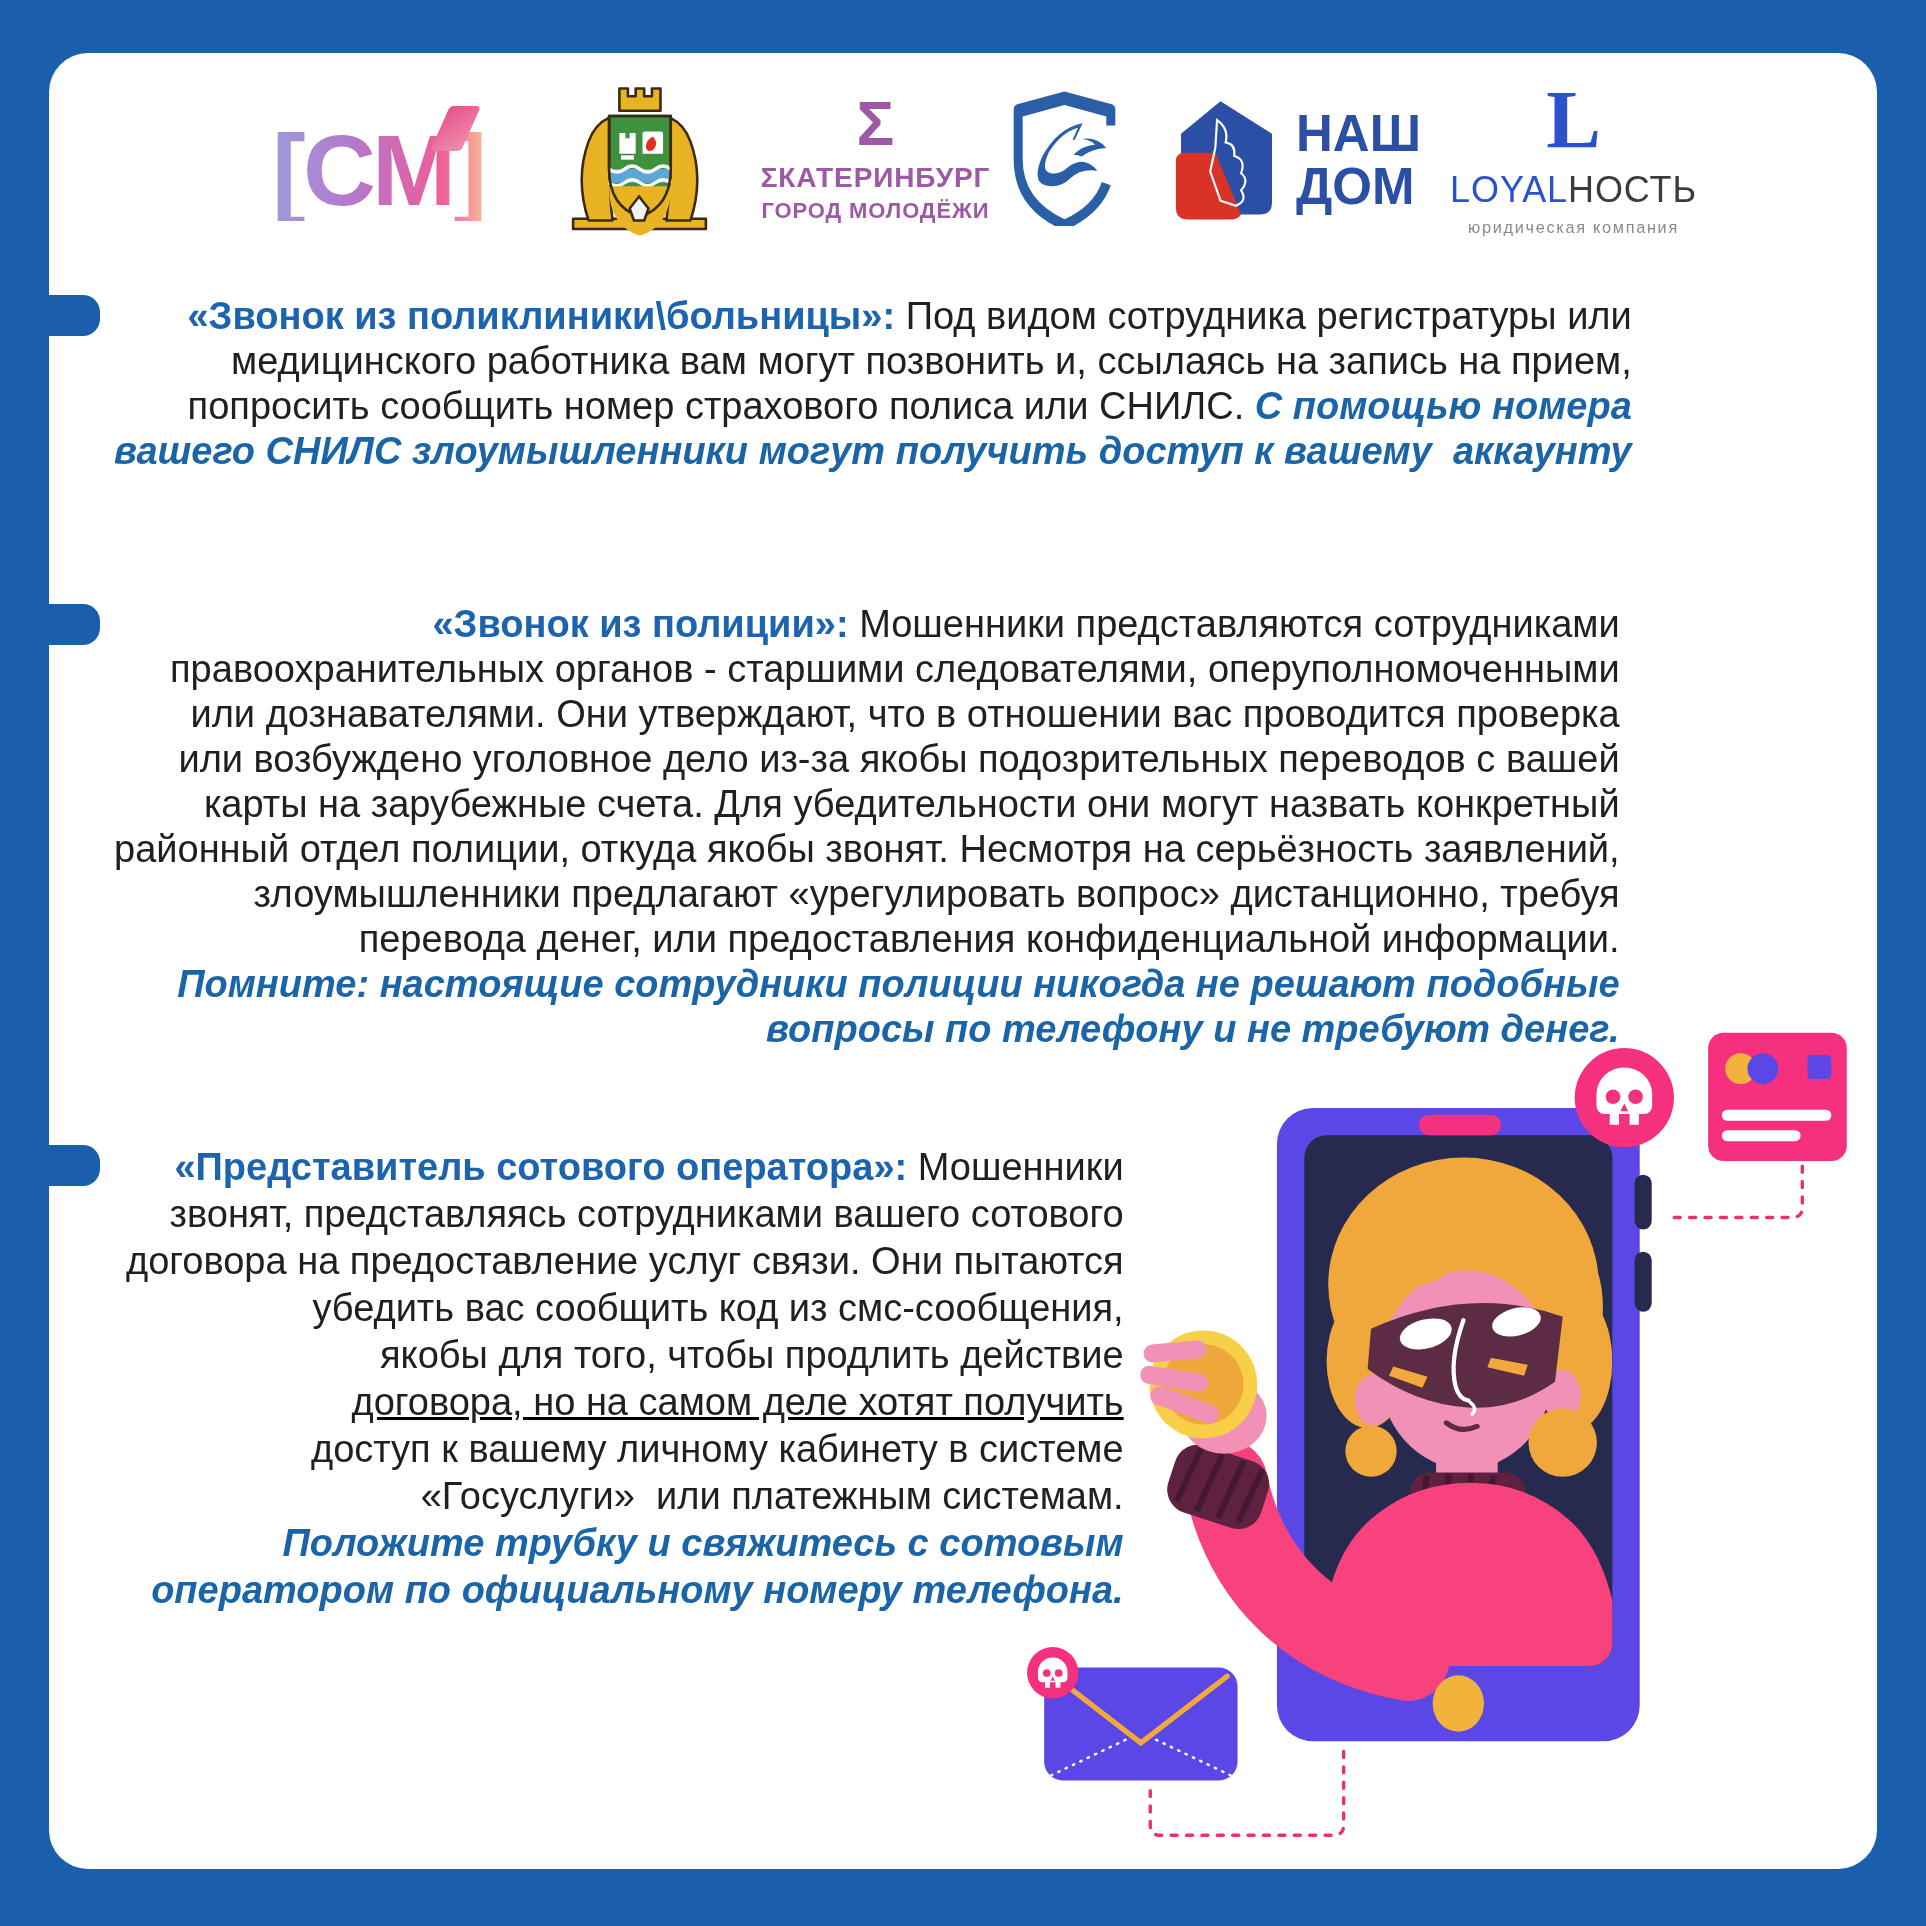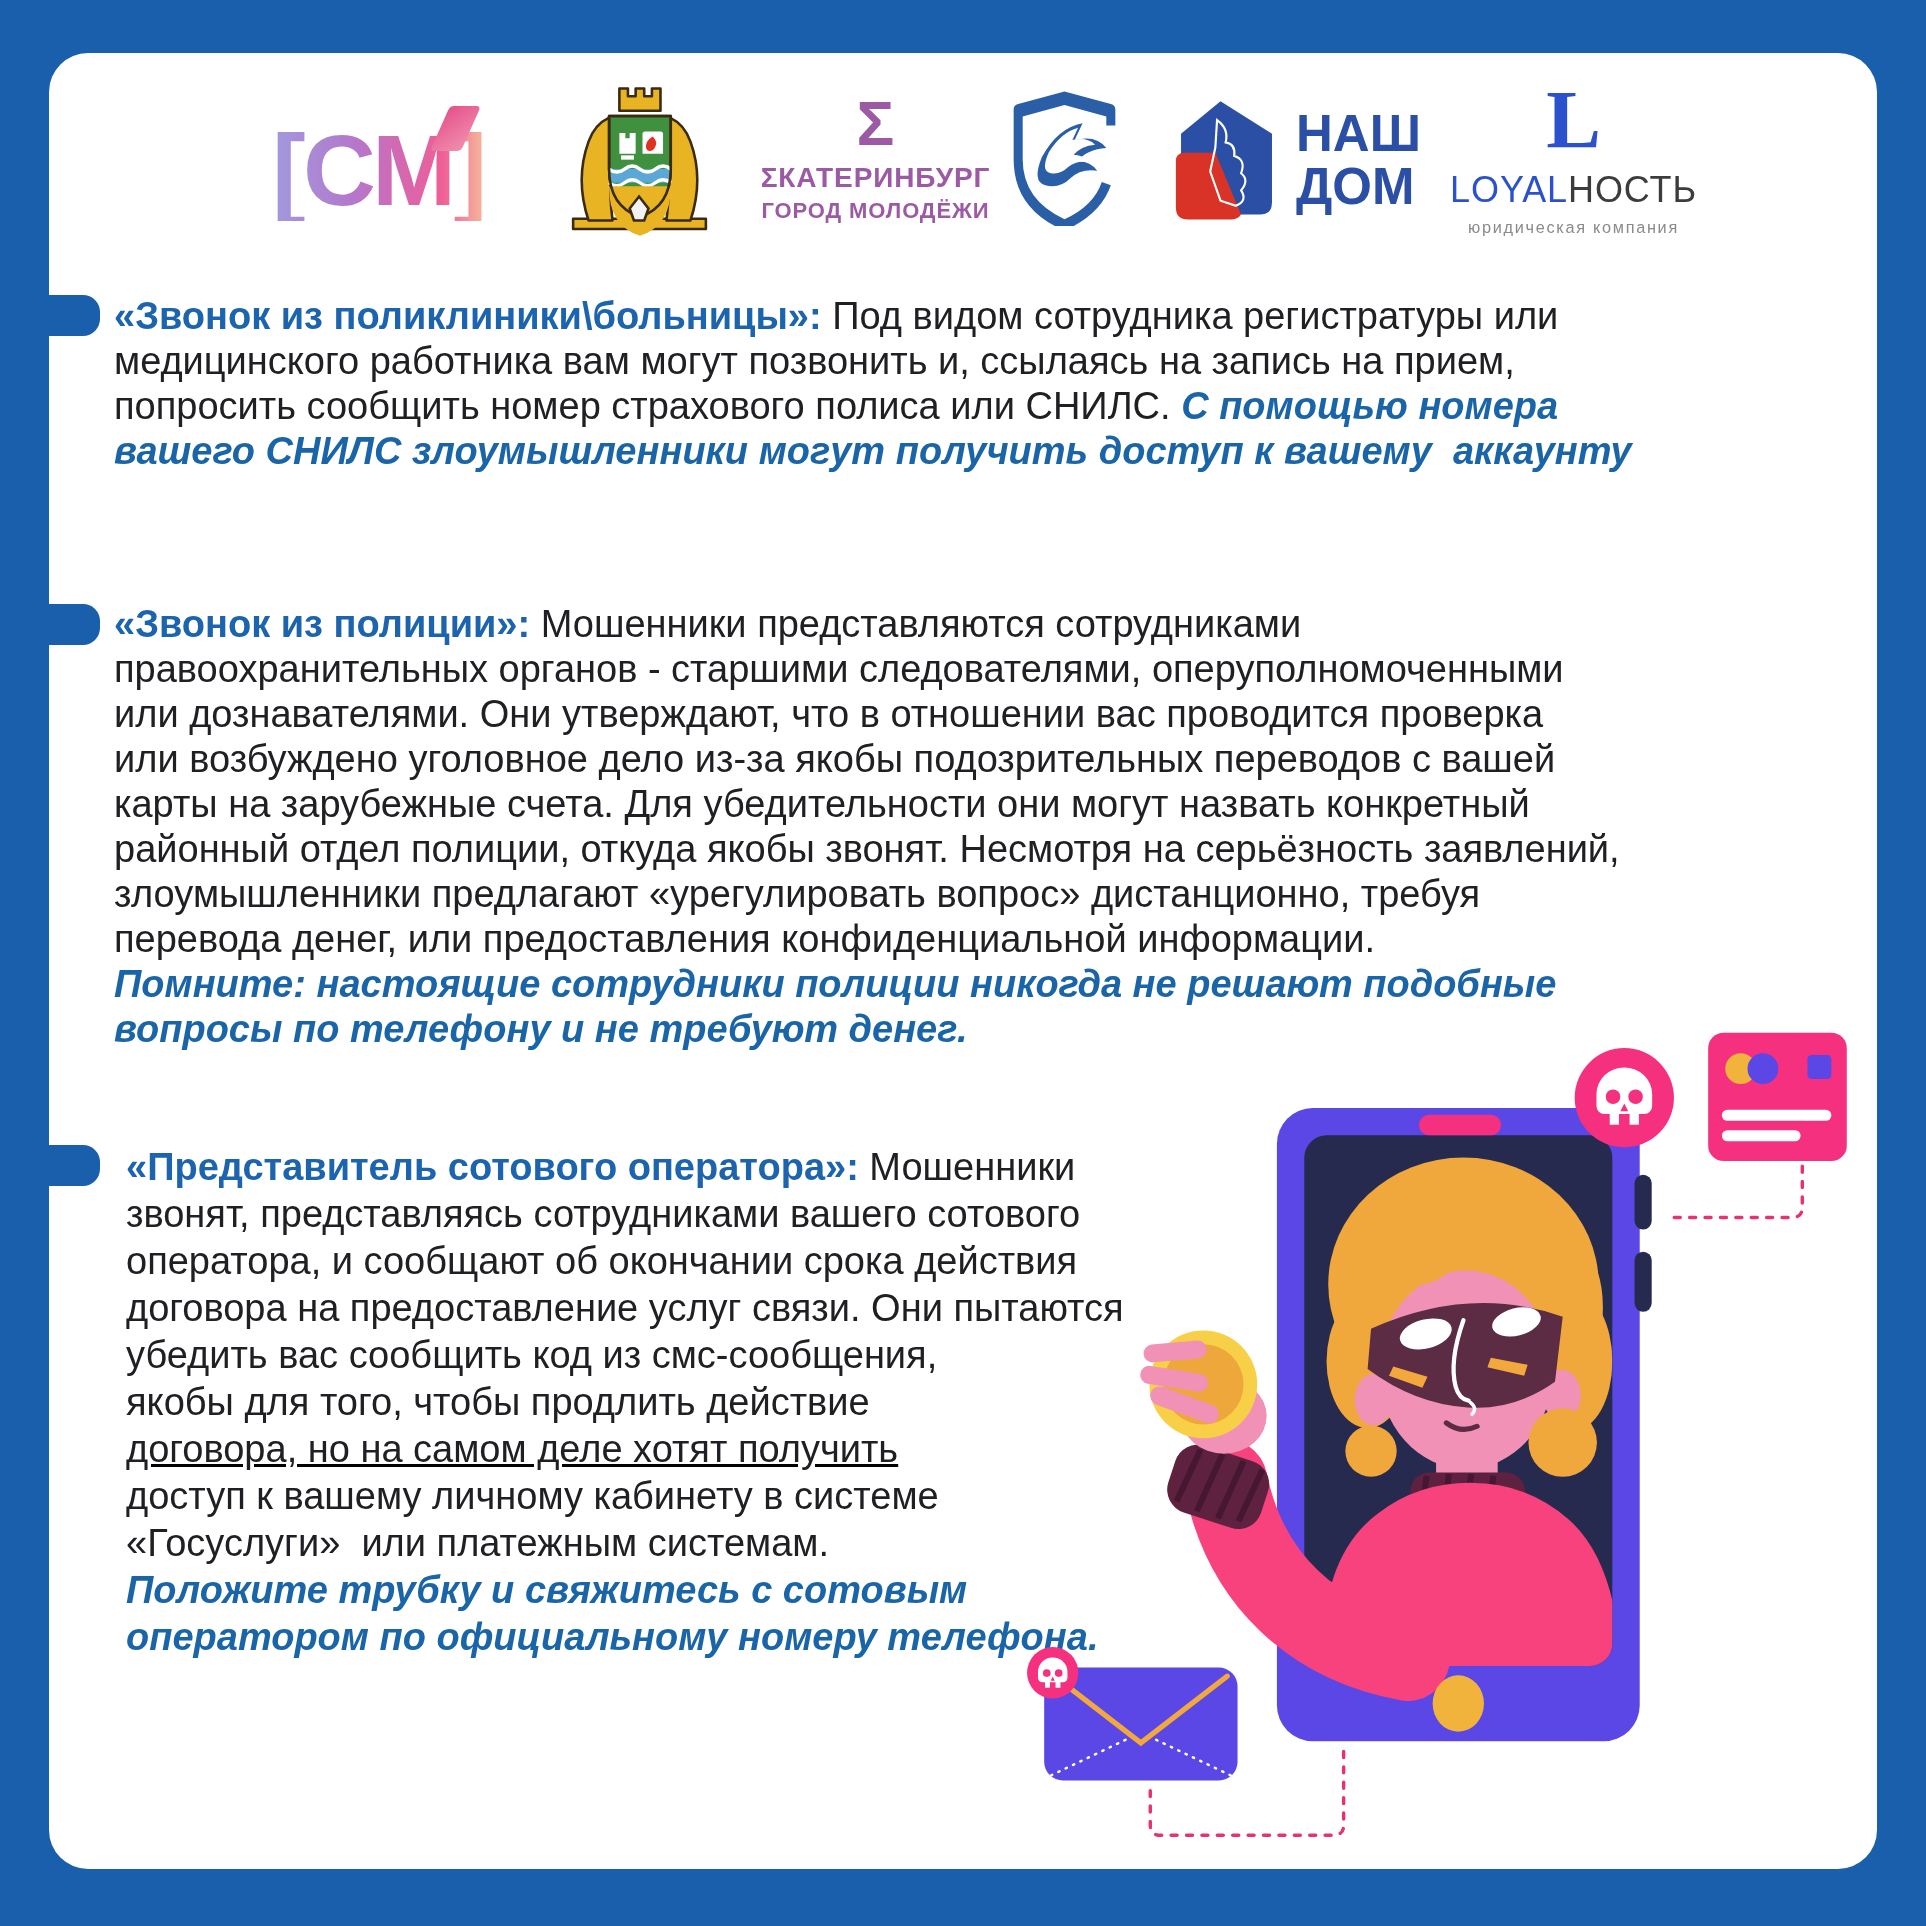--- a/index.html
+++ b/index.html
@@ -39,21 +39,21 @@
   .ekb-l2{font-size:22px;font-weight:800;letter-spacing:0.9px;margin-top:3.4px;}
   .nd{display:flex;align-items:center;}
   .nd-text{margin-left:12px;color:var(--nd_blue,#2b4fa5);font-weight:800;font-size:51px;line-height:53px;letter-spacing:0px;}
   .loyal{display:flex;flex-direction:column;align-items:center;width:257px;}
   .loyal-mark{font-size:82px;line-height:0.92;font-weight:700;color:var(--loyal_blue,#2b52cc);font-family:"Liberation Serif","DejaVu Serif",serif;}
   .loyal-name{font-size:36px;font-weight:400;letter-spacing:0.9px;margin-top:12px;}
   .loyal-name .b{color:var(--loyal_blue,#2b52cc);}
   .loyal-name .d{color:var(--loyal_dark,#3c3c3c);}
   .loyal-tag{font-size:16.3px;color:var(--loyal_gray,#8a8a8a);letter-spacing:1.7px;margin-top:6.8px;}
   
-  .para{position:absolute;}
+  .para{position:absolute;text-align:right;}
   .line{white-space:pre;font-size:38px;}
   .s-head{font-weight:700;color:var(--head_blue,#1d64ae);}
   .s-body{font-weight:400;color:var(--ink,#202024);}
   .s-em{font-weight:700;font-style:italic;color:var(--em_blue,#1a65a8);}
   svg{display:block;}
 </style>
 </head>
 <body>
 
 <div id="canvas">
@@ -137,21 +137,20 @@
         <div class="line" style="line-height: 45px; height: 45px;"><span class="s-body">карты на зарубежные счета. Для убедительности они могут назвать конкретный</span></div>
         <div class="line" style="line-height: 45px; height: 45px;"><span class="s-body">районный отдел полиции, откуда якобы звонят. Несмотря на серьёзность заявлений,</span></div>
         <div class="line" style="line-height: 45px; height: 45px;"><span class="s-body">злоумышленники предлагают «урегулировать вопрос» дистанционно, требуя</span></div>
         <div class="line" style="line-height: 45px; height: 45px;"><span class="s-body">перевода денег, или предоставления конфиденциальной информации.</span></div>
         <div class="line" style="line-height: 45px; height: 45px;"><span class="s-em">Помните: настоящие сотрудники полиции никогда не решают подобные</span></div>
         <div class="line" style="line-height: 45px; height: 45px;"><span class="s-em">вопросы по телефону и не требуют денег.</span></div>
       </div>
       <div class="para" style="left: 126px; top: 1144px;">
         <div class="line" style="line-height: 47px; height: 47px;"><span class="s-head">«Представитель сотового оператора»: </span><span class="s-body">Мошенники</span></div>
         <div class="line" style="line-height: 47px; height: 47px;"><span class="s-body">звонят, представляясь сотрудниками вашего сотового</span></div>
-        <div class="line" style="line-height: 47px; height: 47px;"><span class="s-body">оператора, и сообщают об окончании срока действия</span></div>
         <div class="line" style="line-height: 47px; height: 47px;"><span class="s-body">договора на предоставление услуг связи. Они пытаются</span></div>
         <div class="line" style="line-height: 47px; height: 47px;"><span class="s-body">убедить вас сообщить код из смс-сообщения,</span></div>
         <div class="line" style="line-height: 47px; height: 47px;"><span class="s-body">якобы для того, чтобы продлить действие</span></div>
         <div class="line" style="line-height: 47px; height: 47px; text-decoration: underline;"><span class="s-body">договора, но на самом деле хотят получить</span></div>
         <div class="line" style="line-height: 47px; height: 47px;"><span class="s-body">доступ к вашему личному кабинету в системе</span></div>
         <div class="line" style="line-height: 47px; height: 47px;"><span class="s-body">«Госуслуги»  или платежным системам.</span></div>
         <div class="line" style="line-height: 47px; height: 47px;"><span class="s-em">Положите трубку и свяжитесь с сотовым</span></div>
         <div class="line" style="line-height: 47px; height: 47px;"><span class="s-em">оператором по официальному номеру телефона.</span></div>
       </div>
     </div>

